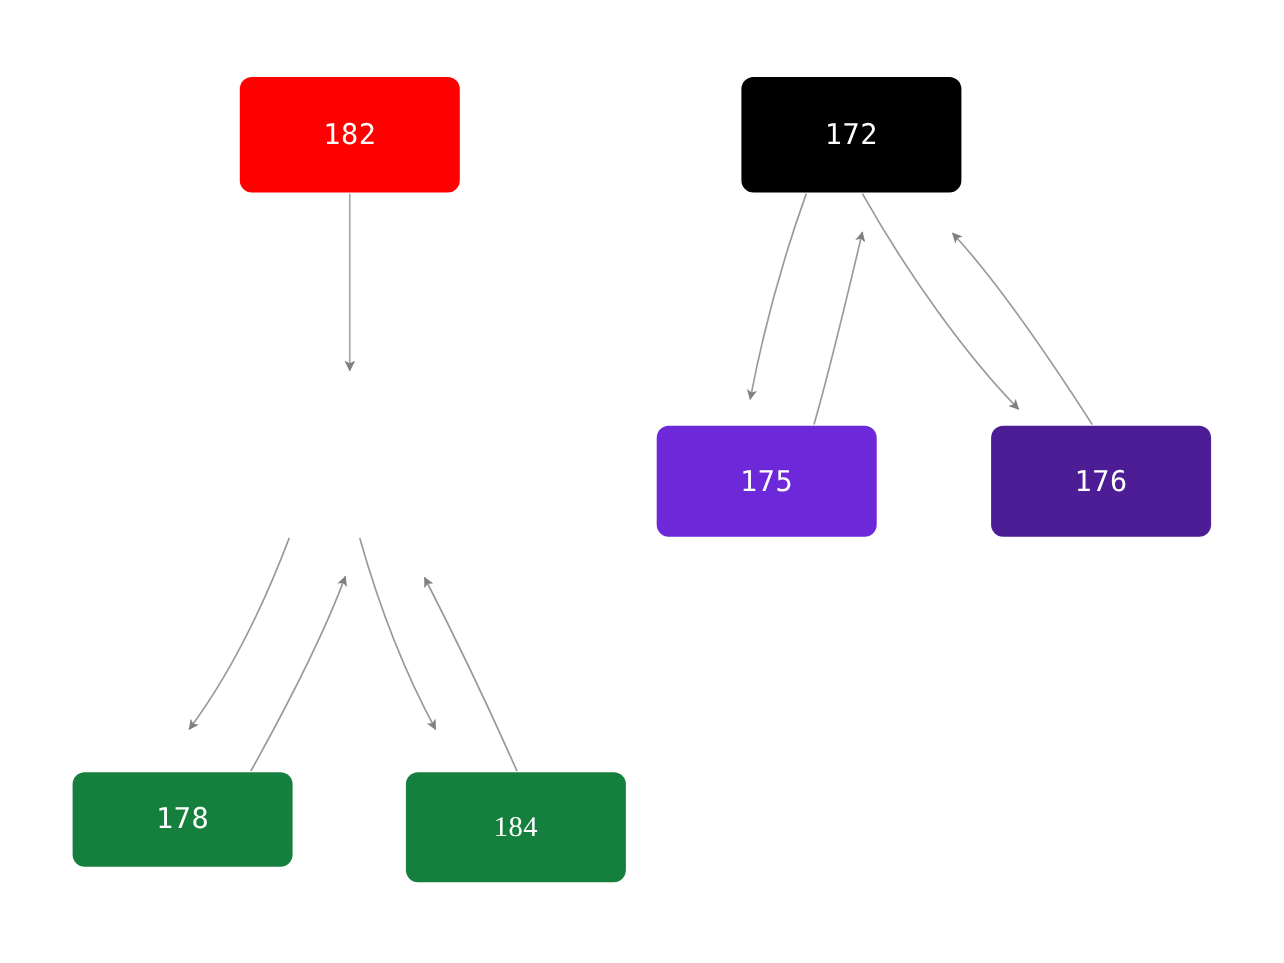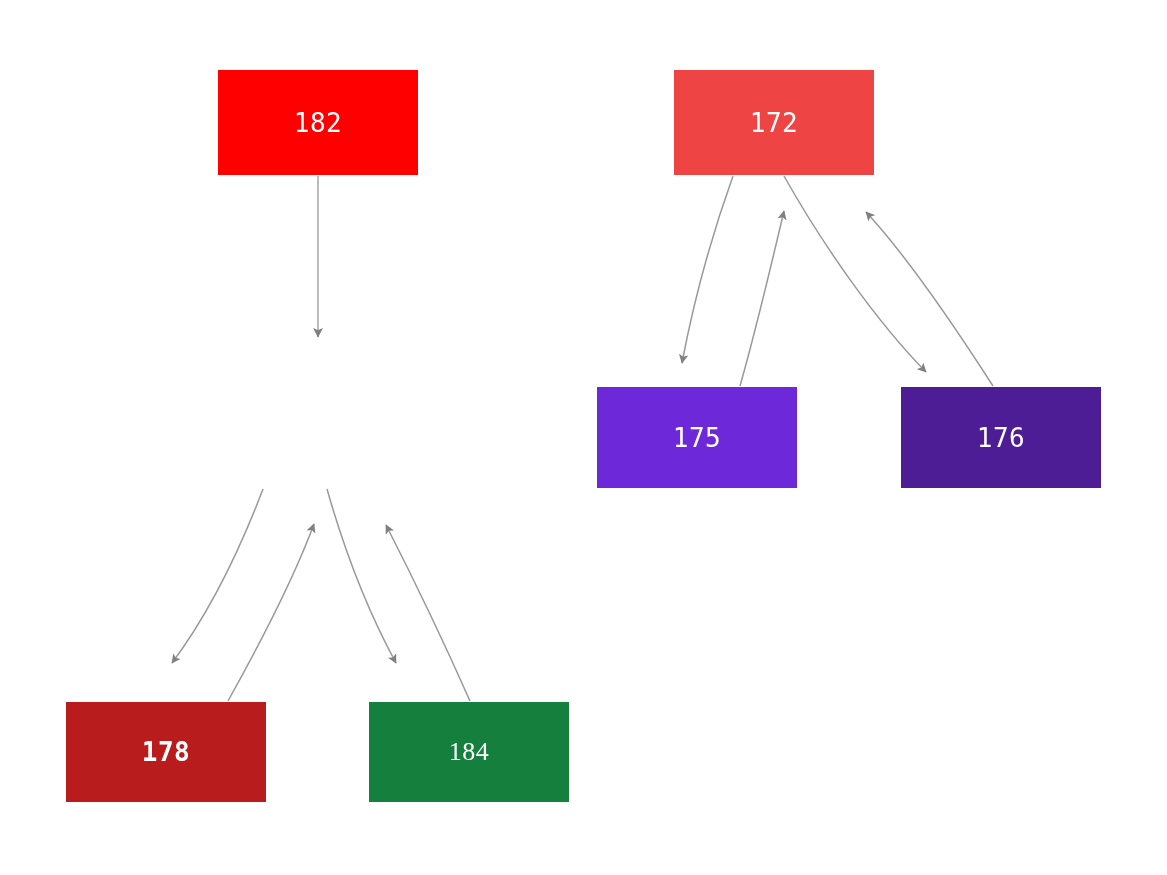--- a/index.html
+++ b/index.html
@@ -33,20 +33,21 @@
     box-sizing: border-box;
     display: flex;
     align-items: center;
     justify-content: center;
     color: #ffffff;
     font-family: "DejaVu Sans Mono", monospace;
     font-size: 26px;
     line-height: 1;
     letter-spacing: 0.5px;
     user-select: none;
+    border-radius: 11px;
   }
   .node-label {
     display: block;
     text-align: center;
   }
 </style>
 </head>
 <body>
 
 <div id="canvas">
@@ -93,29 +94,29 @@
     <g>
       <path d="M 993,386 C 957,330 906,255 866,212" fill="none" stroke="#999999" stroke-width="1.5" marker-end="url(#arrow)"></path>
     </g>
   </svg>
 
   <div class="graph-node" style="left:218px; top:70px; width:200px; height:105px; background:#ff0000;">
     <span class="node-label">182</span>
   </div>
 
 
-  <div class="graph-node" style="left:66px; top:702px; width:200px; height:100px; background:#b91c1c;font-weight:bold;">
+  <div class="graph-node" style="left:66px; top:702px; width:200px; height:86px; background:#15803d;">
     <span class="node-label">178</span>
   </div>
 
   <div class="graph-node" style="left:369px; top:702px; width:200px; height:100px; background:#15803d;font-family:Liberation Serif, serif;">
     <span class="node-label">184</span>
   </div>
 
-  <div class="graph-node" style="left:674px; top:70px; width:200px; height:105px; background:#ef4444;">
+  <div class="graph-node" style="left:674px; top:70px; width:200px; height:105px; background:#000000;">
     <span class="node-label">172</span>
   </div>
 
   <div class="graph-node" style="left:597px; top:387px; width:200px; height:101px; background:#6d28d9;">
     <span class="node-label">175</span>
   </div>
 
   <div class="graph-node" style="left:901px; top:387px; width:200px; height:101px; background:#4c1d95;">
     <span class="node-label">176</span>
   </div>

